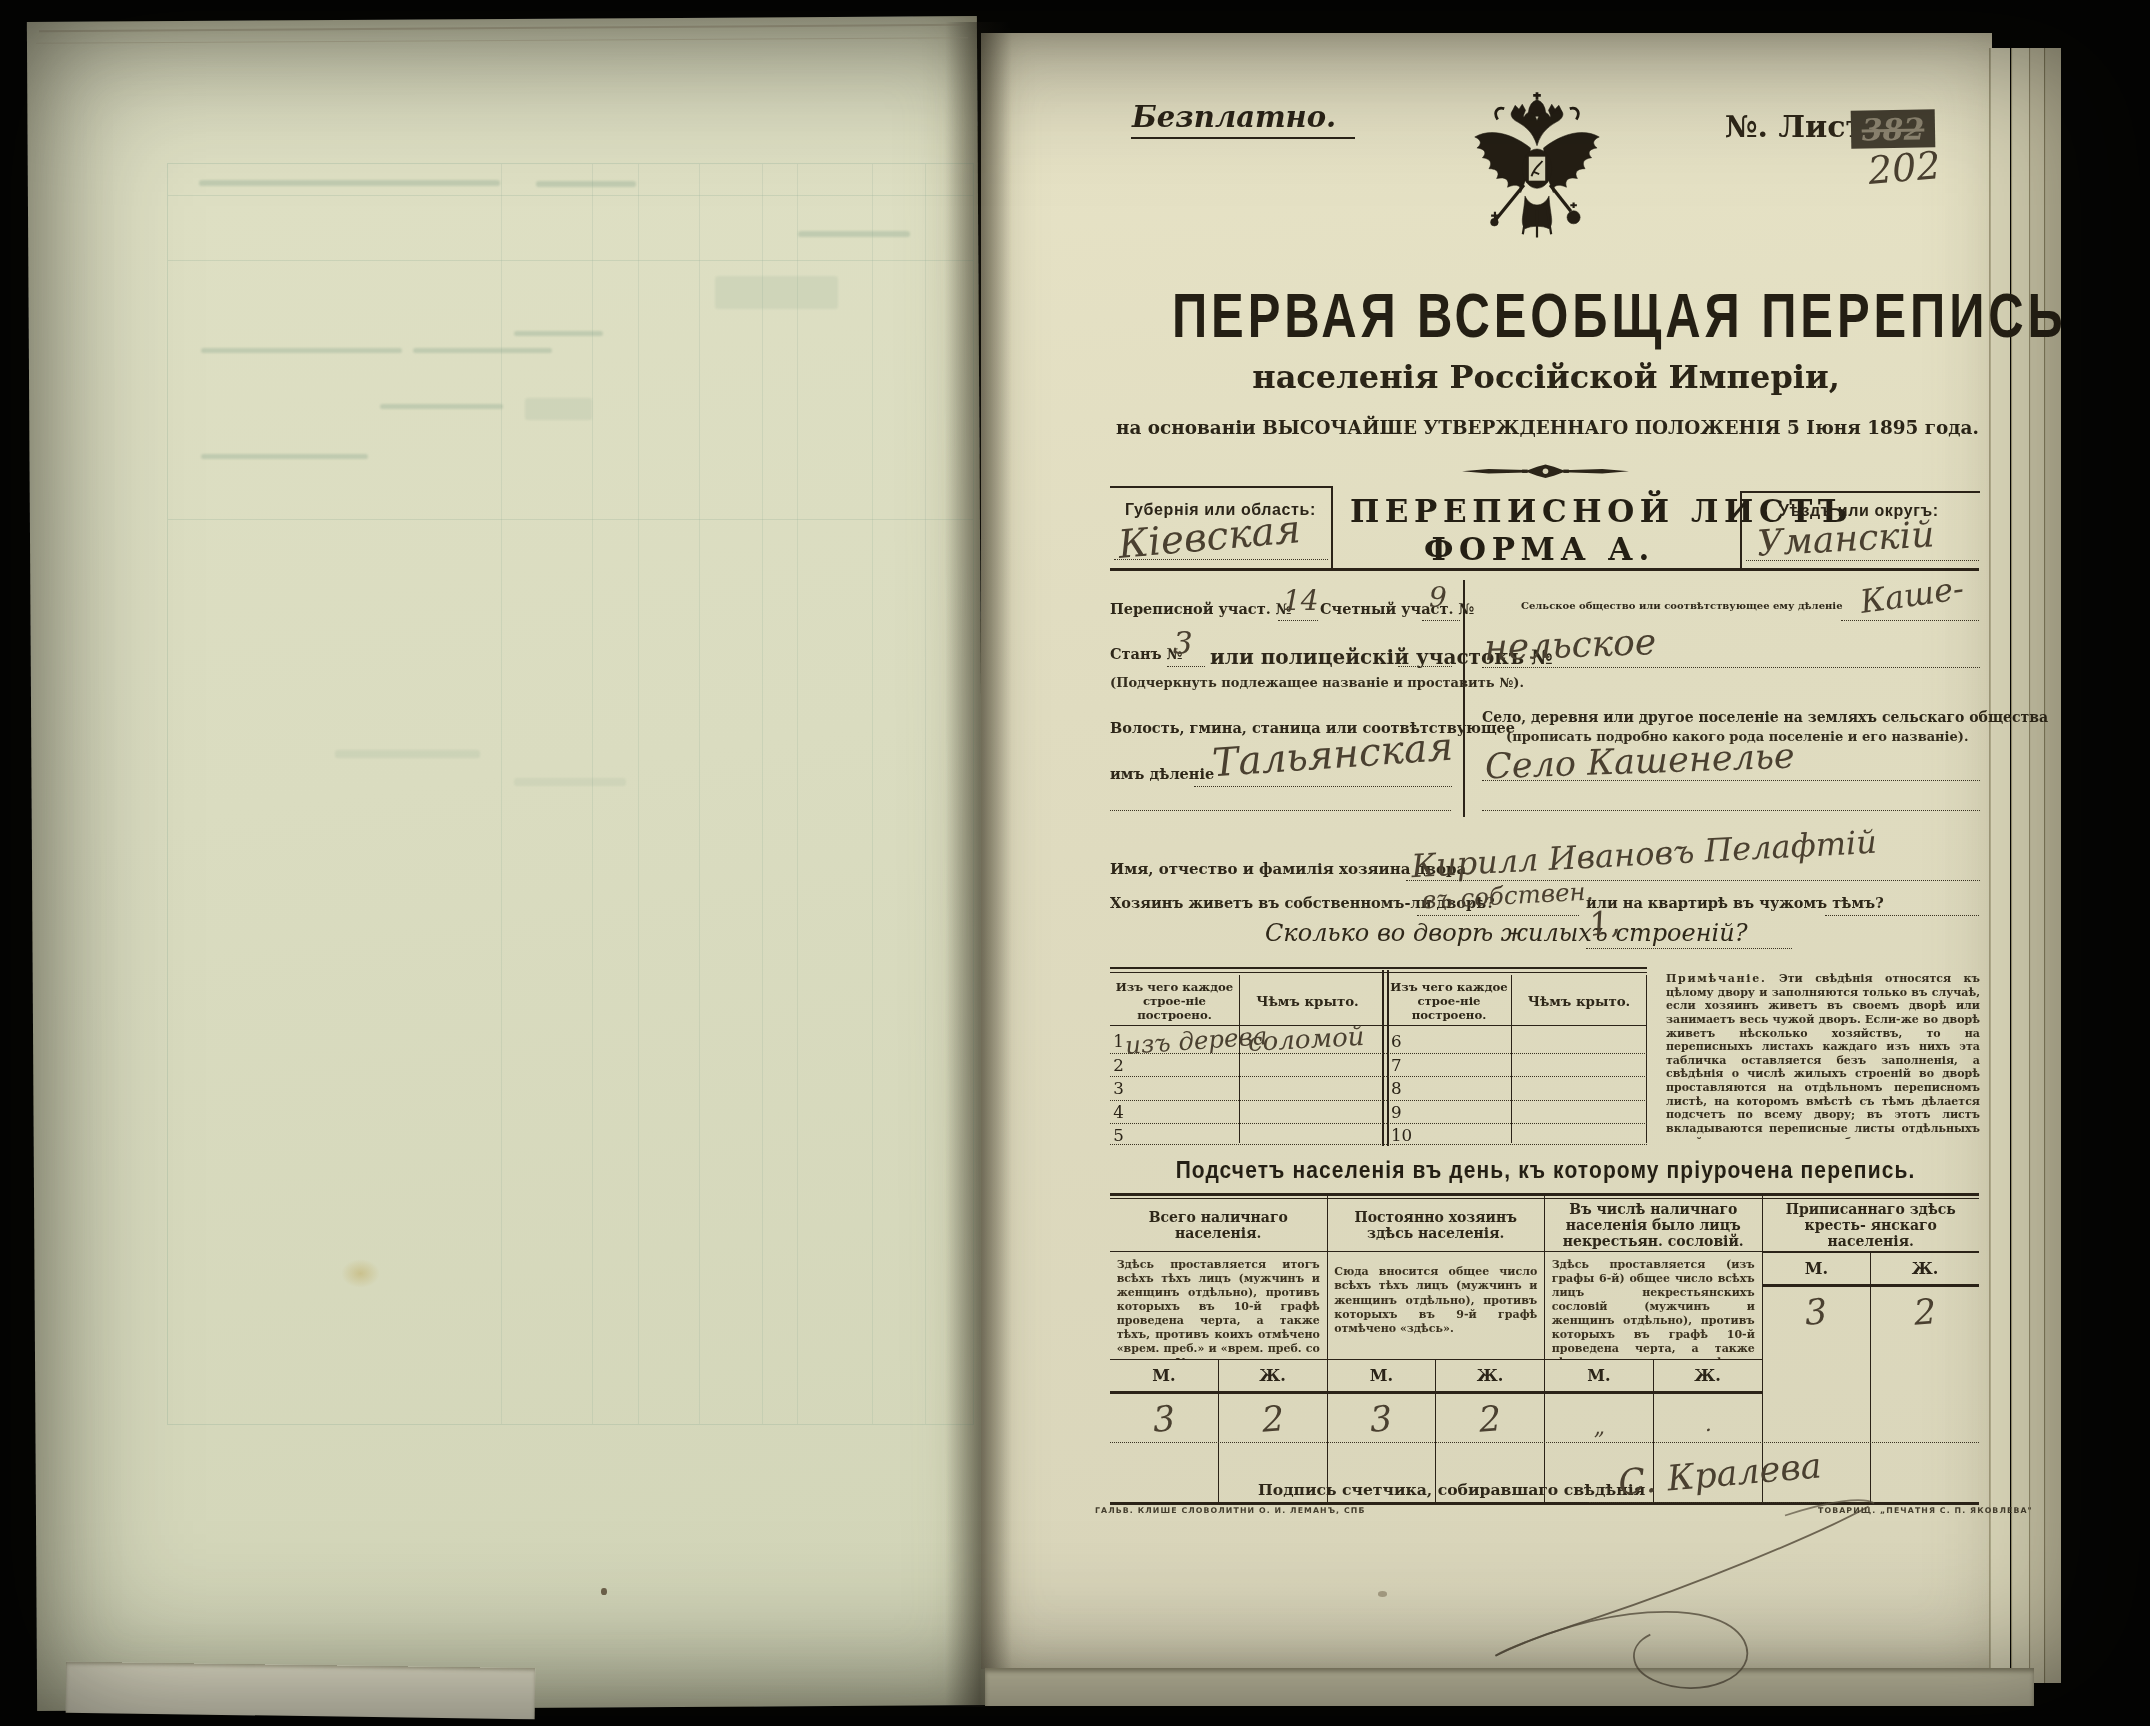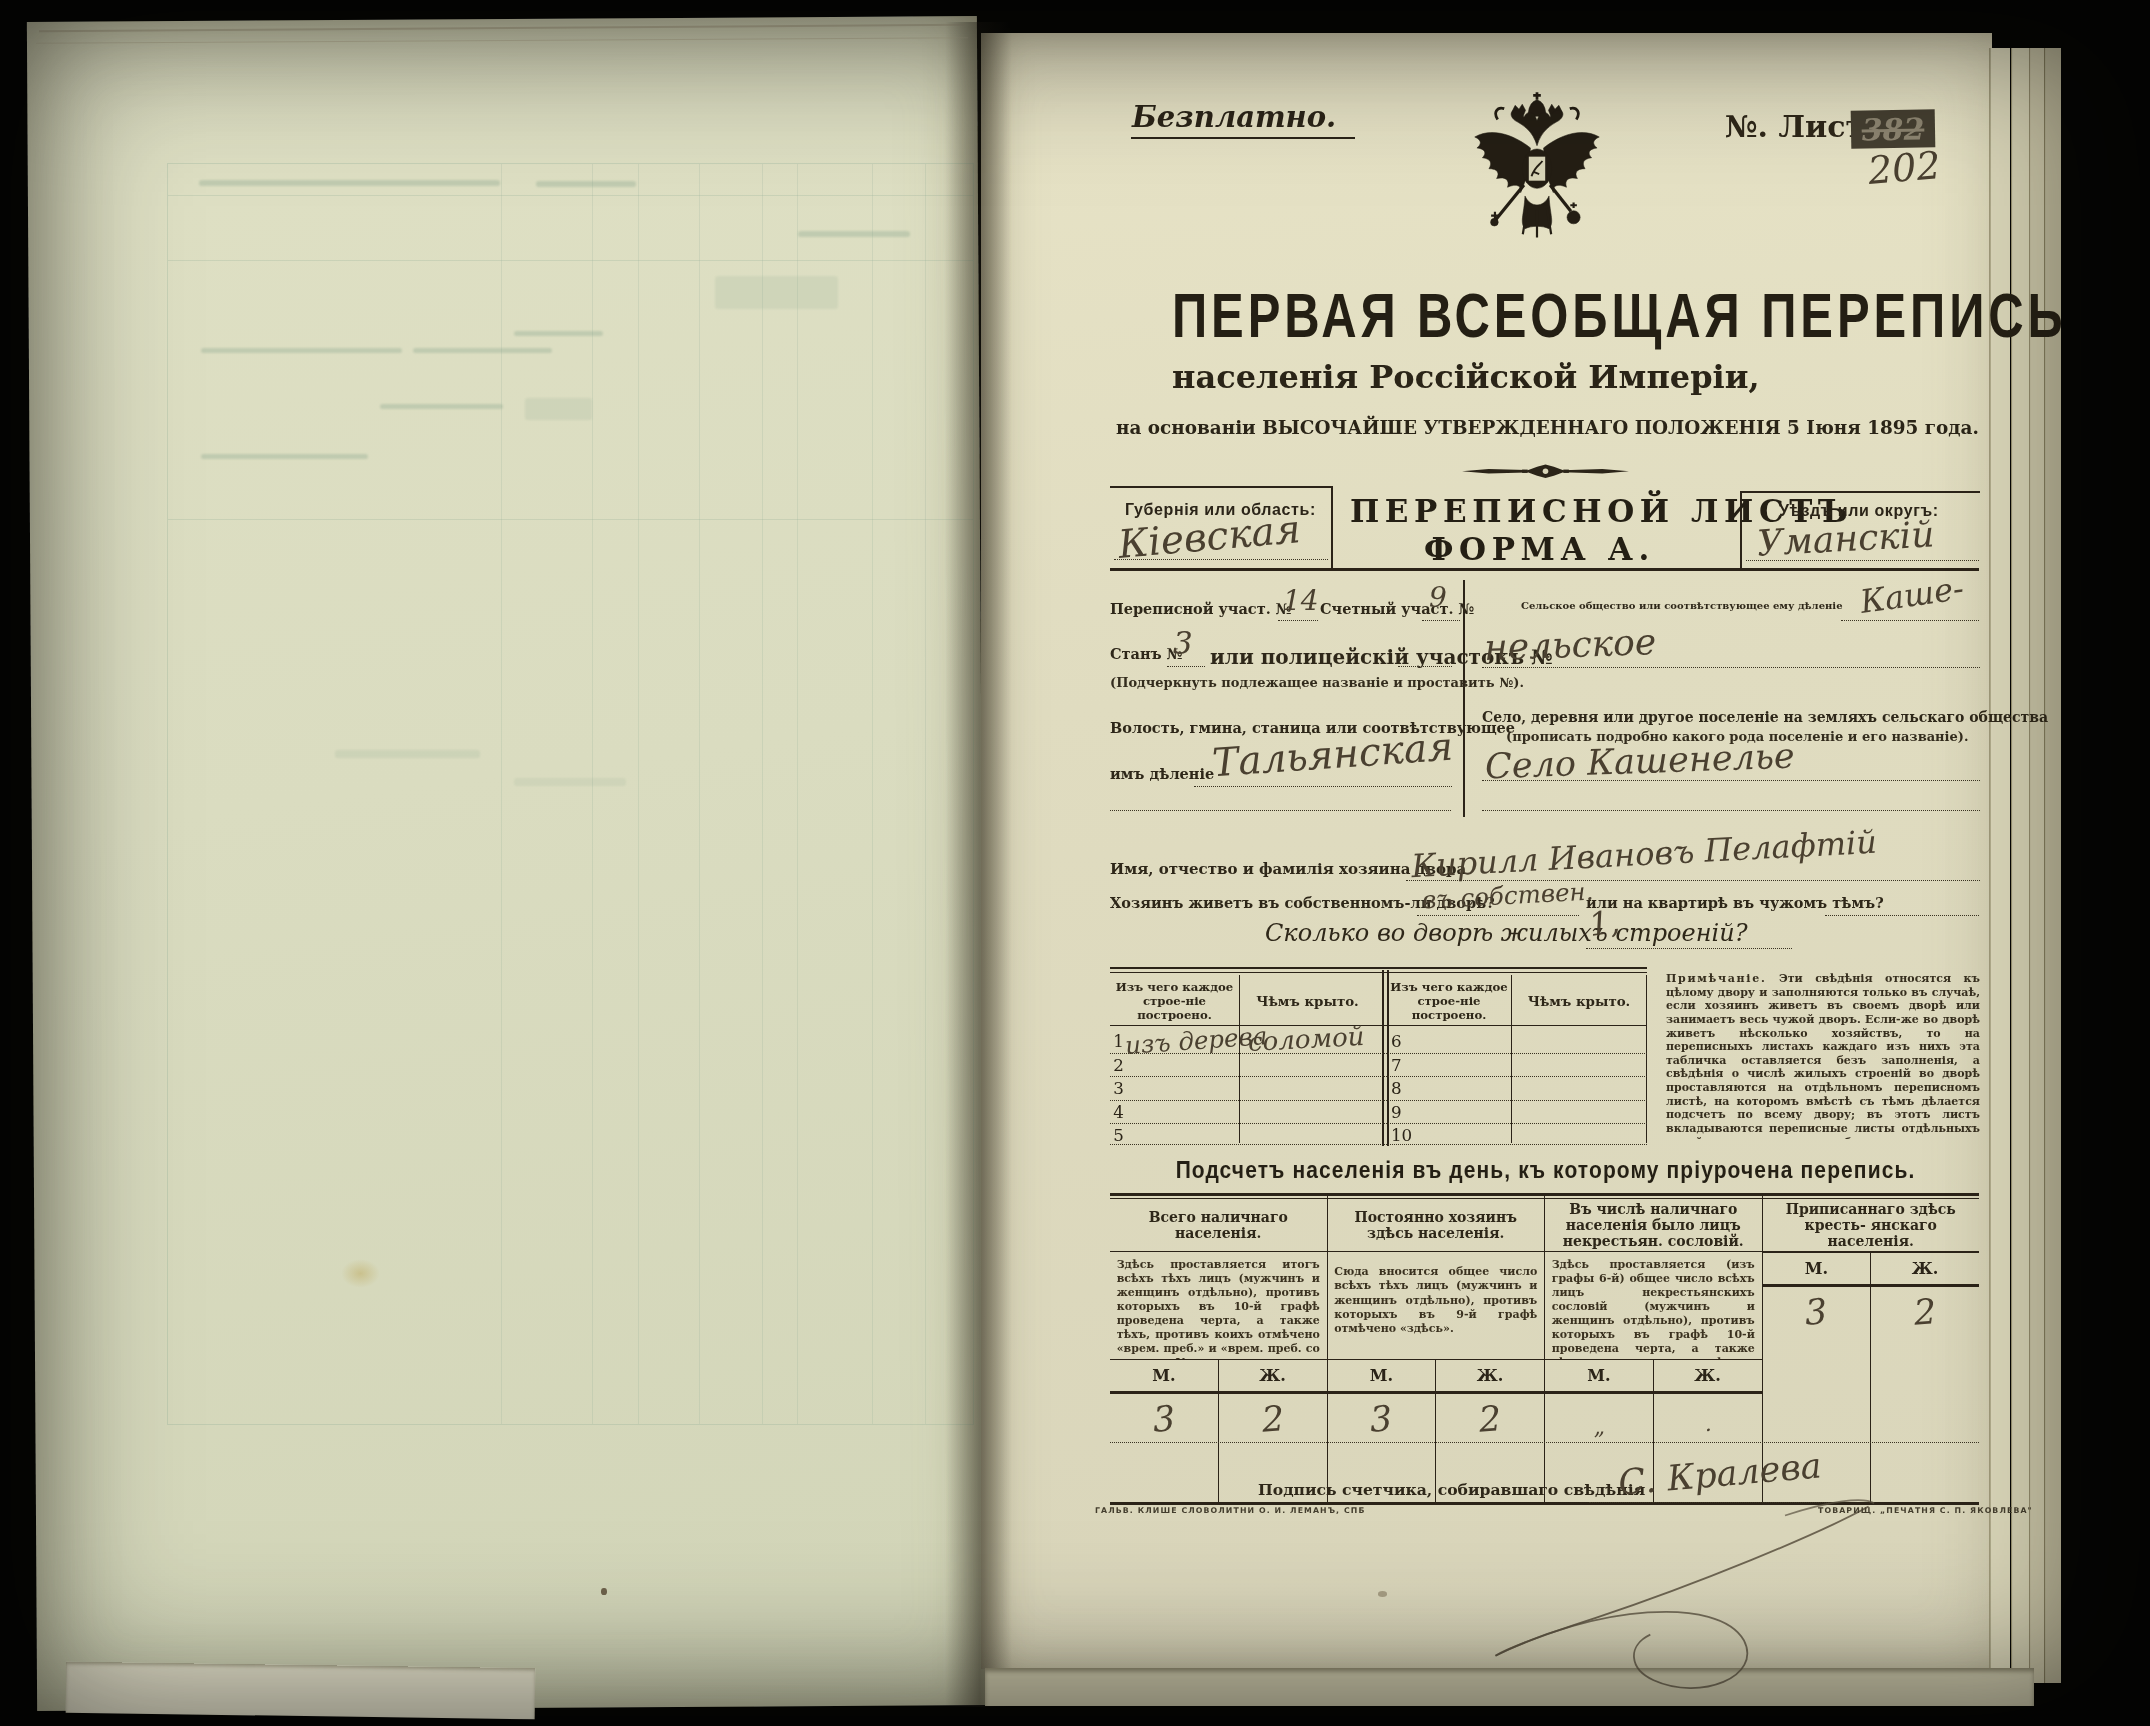--- a/index.html
+++ b/index.html
@@ -161,21 +161,21 @@
       <rect x="113" y="118" width="34" height="48" fill="#d9d5b8" stroke="#241e14" stroke-width="4"></rect>
       <path d="M120,156 C126,138 134,136 140,128 M124,148 l10,4" stroke="#241e14" stroke-width="3.5" fill="none"></path>
     </svg>
   </div>
 
   <div class="abs lbl" style="left:1725px;top:109px;font-size:30px">№. Листа</div>
   <div class="abs struck" style="left:1851px;top:110px;width:84px;height:38px">382</div>
   <div class="abs hw" style="left:1868px;top:146px;font-size:38px;transform:rotate(-5deg)">202</div>
 
   <div class="abs main-title" style="left:50%;left:1172px;top:279px;font-size:49px;width:748px;text-align:center">ПЕРВАЯ ВСЕОБЩАЯ ПЕРЕПИСЬ</div>
-  <div class="abs sub-title" style="left:1172px;top:358px;width:748px;font-size:32px">населенія Россійской Имперіи,</div>
+  <div class="abs sub-title" style="left:1172px;top:358px;width:748px;text-align:center;font-size:32px">населенія Россійской Имперіи,</div>
   <div class="abs sub-title" style="left:1116px;top:417px;width:859px;text-align:center;font-size:18.4px">на основаніи ВЫСОЧАЙШЕ УТВЕРЖДЕННАГО ПОЛОЖЕНІЯ 5 Іюня 1895 года.</div>
 
   <div class="abs" style="left:1462px;top:464px;width:167px;height:14.5px">
     <svg width="167" height="14.5" viewBox="0 0 300 26">
       <path d="M0,13 L48,9 L118,11 L135,5 L150,1 L165,5 L182,11 L252,9 L300,13 L252,17 L182,15 L165,21 L150,25 L135,21 L118,15 L48,17 Z" fill="#2b2418"></path>
       <circle cx="150" cy="13" r="5" fill="#d9d5b8"></circle>
       <rect x="108" y="10" width="10" height="6" fill="#2b2418"></rect>
       <rect x="182" y="10" width="10" height="6" fill="#2b2418"></rect>
     </svg>
   </div>

